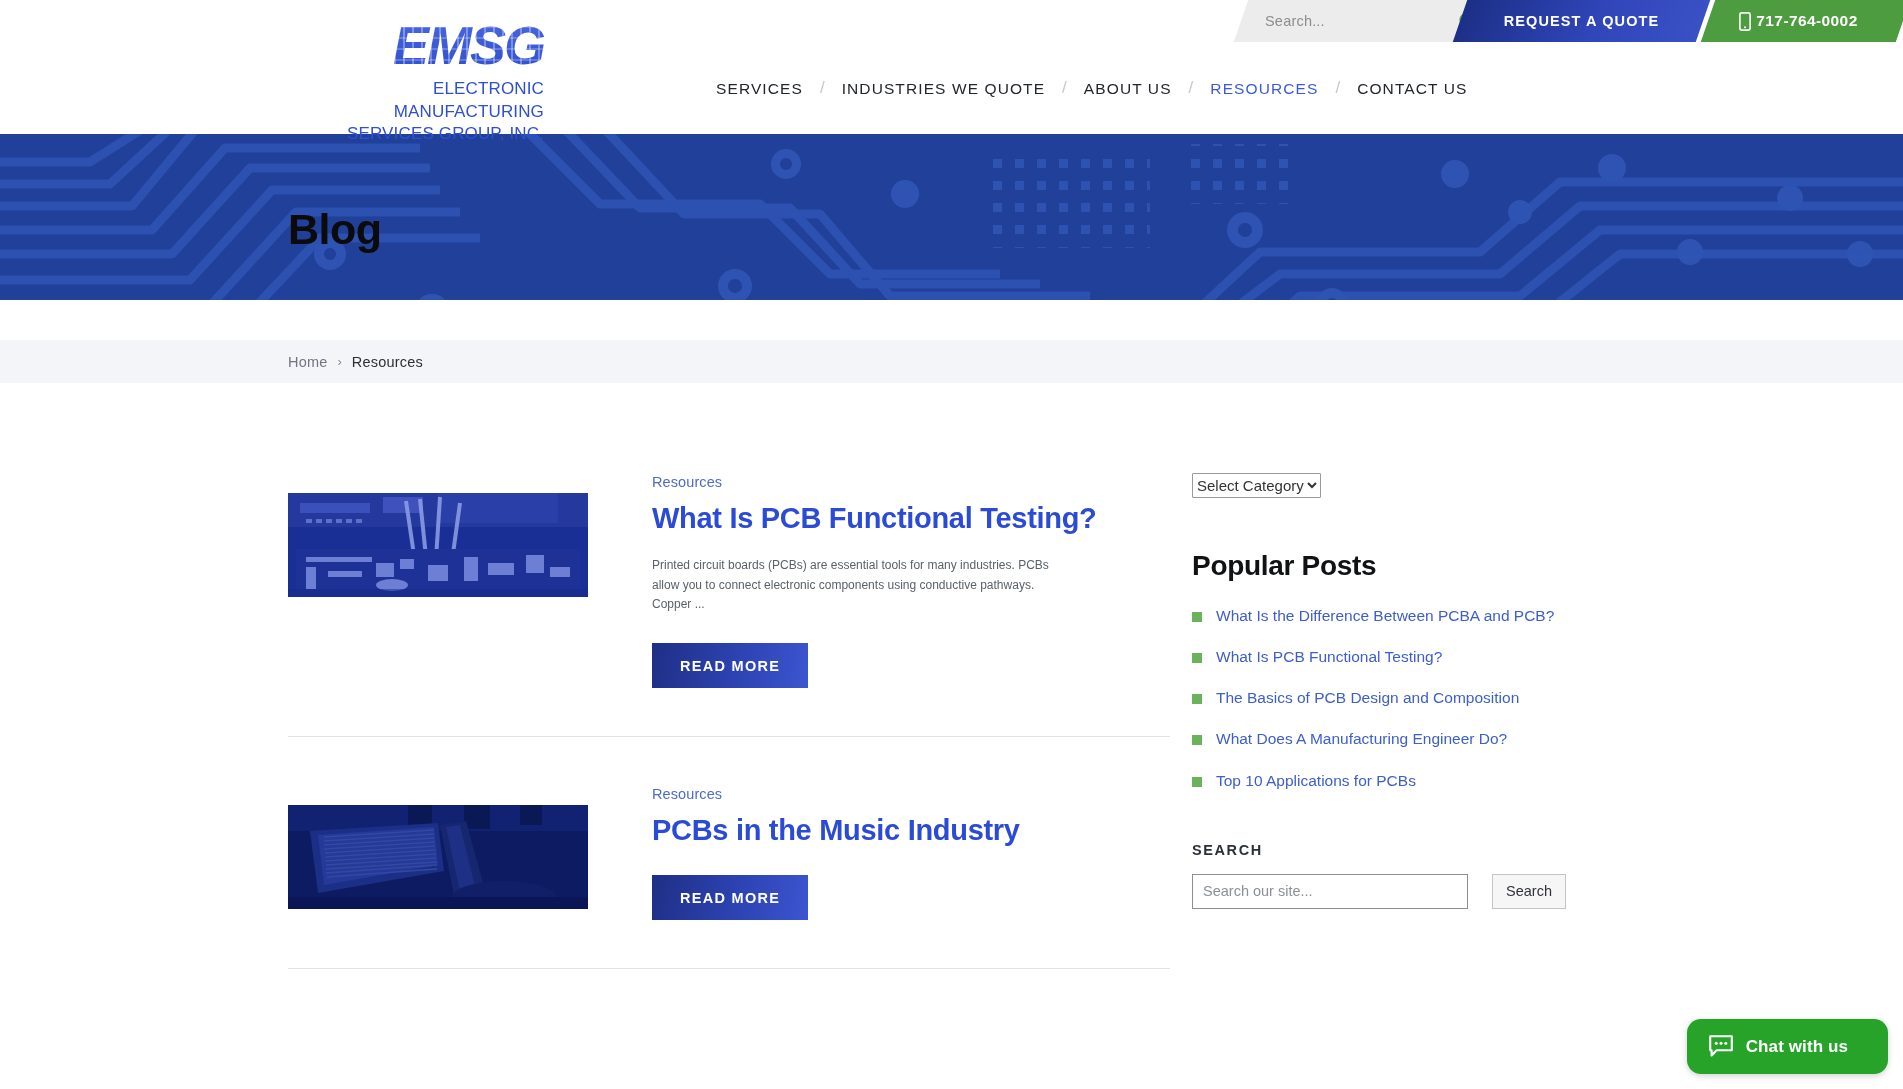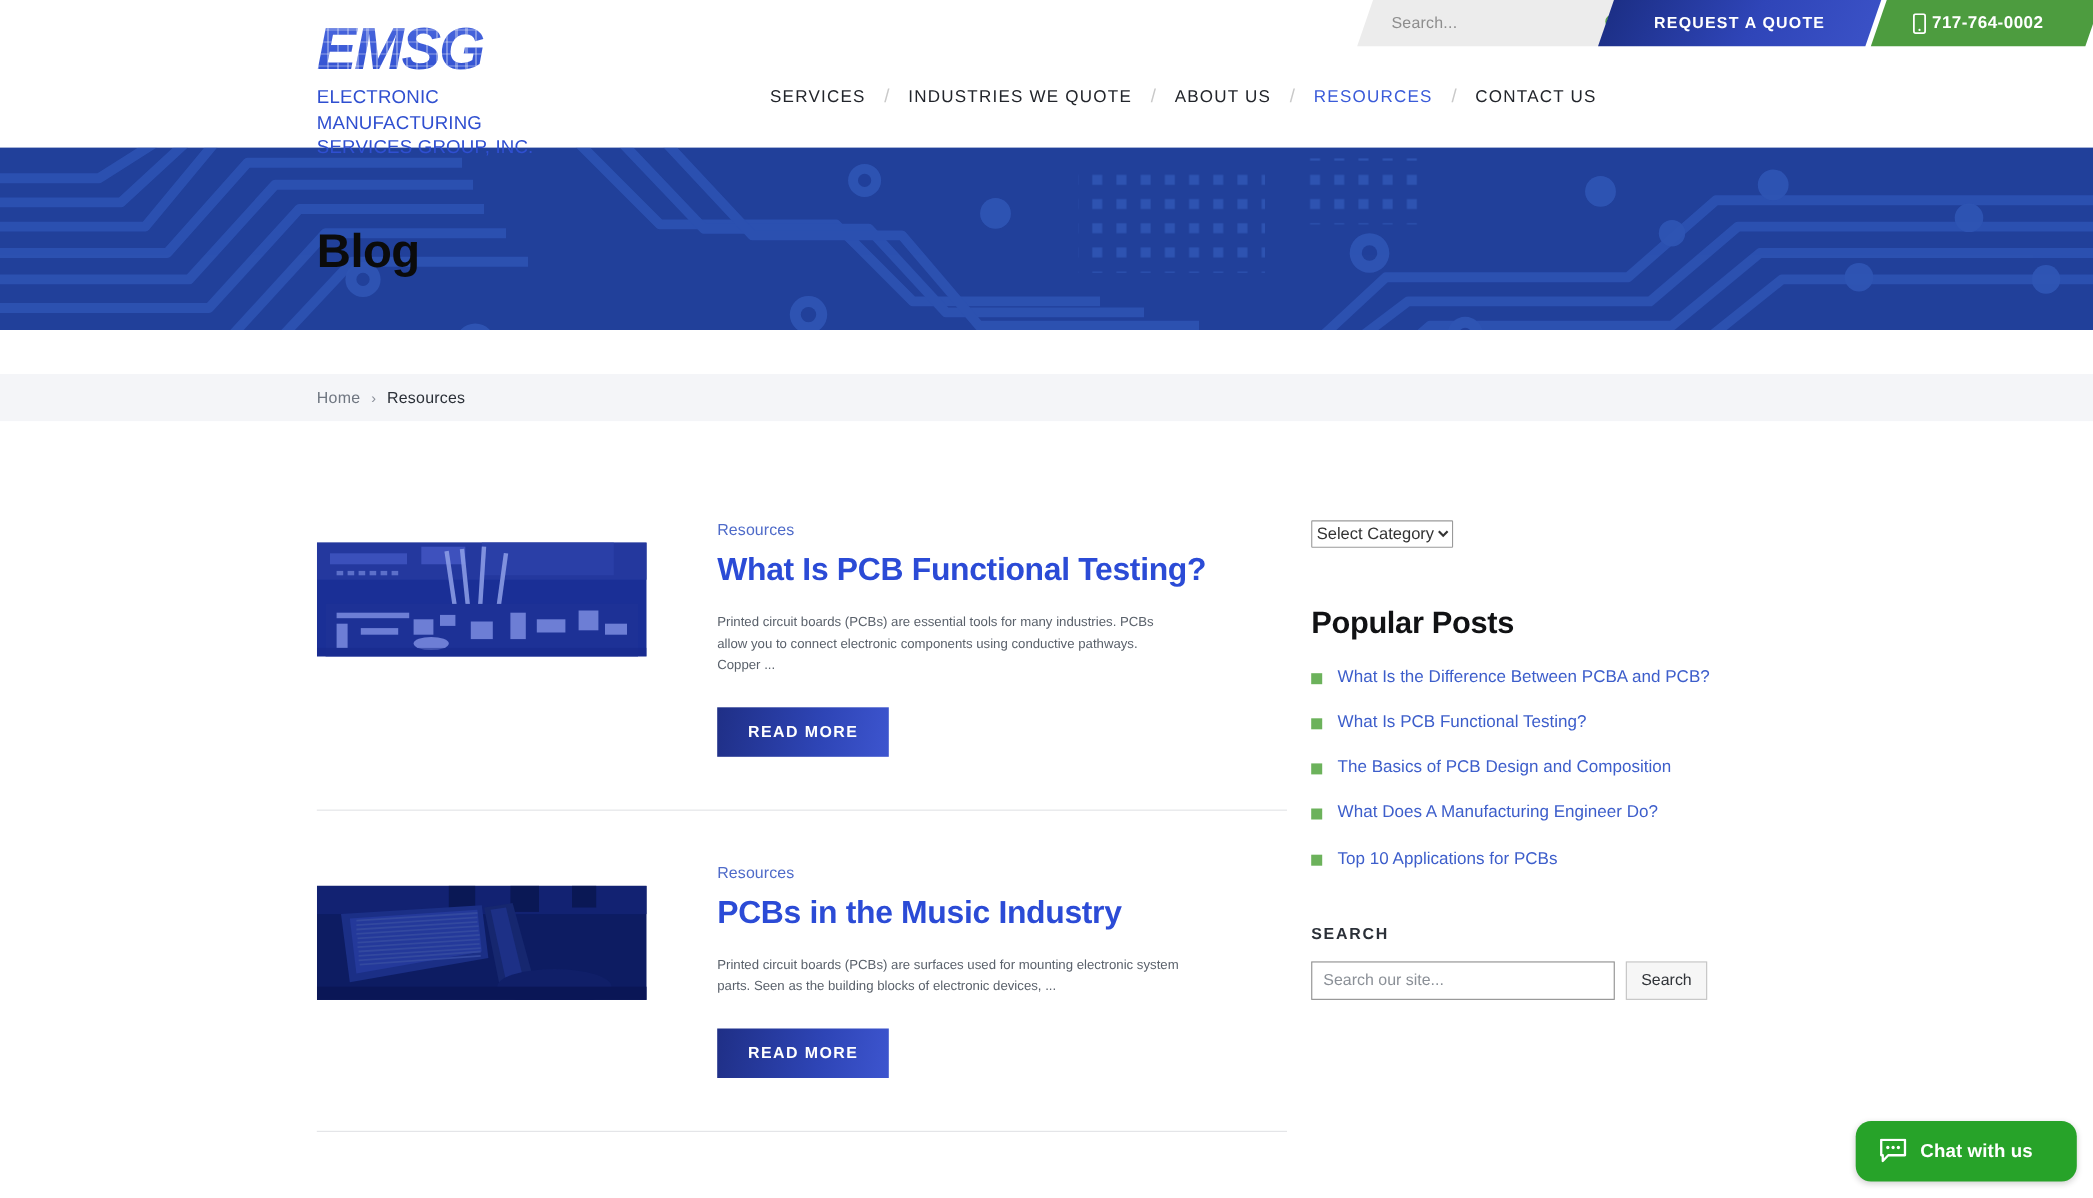--- a/index.html
+++ b/index.html
@@ -100,24 +100,25 @@
   .phone-label {
     color: #fff;
     font-size: 15.5px;
     font-weight: bold;
     letter-spacing: .4px;
   }
 
   
   .header {
     position: absolute;
-    top: 0; left: 0; right: 0;
+    top: 0; left: 16px; right: 0;
     height: 134px;
     background: #fff;
     z-index: 20;
+    text-align: right;
   }
   .logo-wrap {
     position: absolute;
     left: 288px;
     top: 18px;
     width: 240px;
   }
   .logo-mark {
     font-size: 54px;
     font-weight: bold;
@@ -328,21 +329,21 @@
   .search-widget-title {
     margin: 51px 0 0 0;
     font-size: 14.5px;
     font-weight: bold;
     letter-spacing: 1.6px;
     color: #2b3038;
   }
   .search-row {
     display: flex;
     margin-top: 16px;
-    gap: 10px;
+    gap: 24px;
   }
   .site-search-input {
     width: 276px;
     height: 35px;
     border: 1px solid #8e8e8e;
     background: #fff;
     padding: 0 10px;
     font-family: "Liberation Sans", sans-serif;
     font-size: 14.5px;
     color: #4a4f57;
@@ -588,21 +589,20 @@
           </g>
           <polygon points="152,20 178,16 200,96 168,100" fill="#16276f"></polygon>
           <polygon points="158,22 172,20 190,94 174,96" fill="#1d3086"></polygon>
           <ellipse cx="216" cy="92" rx="52" ry="16" fill="#101f68"></ellipse>
           <rect x="0" y="92" width="300" height="12" fill="#0a1656"></rect>
         </svg>
       </div>
       <div class="post-body">
         <a class="post-cat" href="#">Resources</a>
         <a class="post-title" href="#">PCBs in the Music Industry</a>
-        <p class="post-excerpt">Printed circuit boards (PCBs) are surfaces used for mounting electronic system parts. Seen as the building blocks of electronic devices, ...</p>
         <a class="read-more" href="#">READ MORE</a>
       </div>
     </article>
 
   </div>
 
   <aside class="sidebar">
 
     <select class="cat-select">
       <option>Select Category</option>

